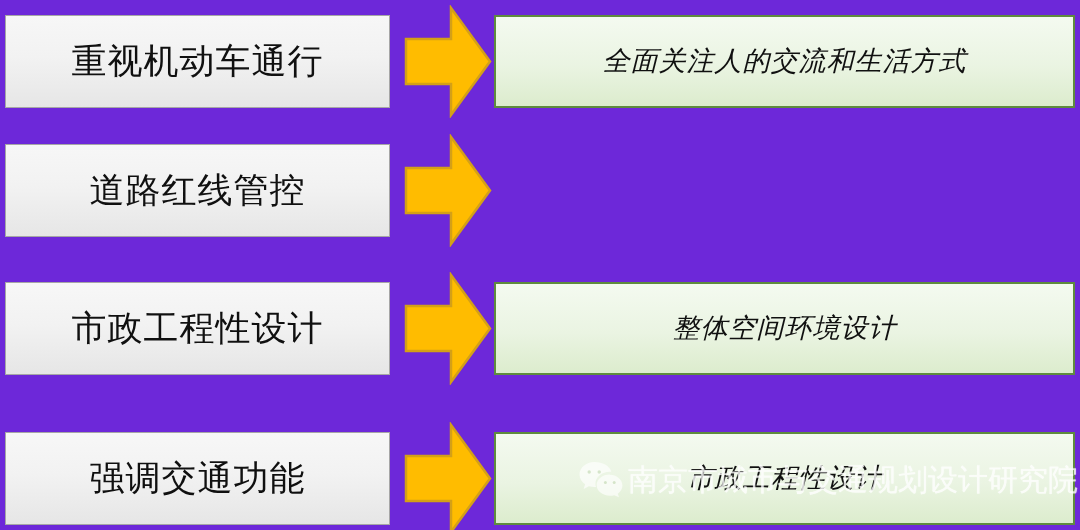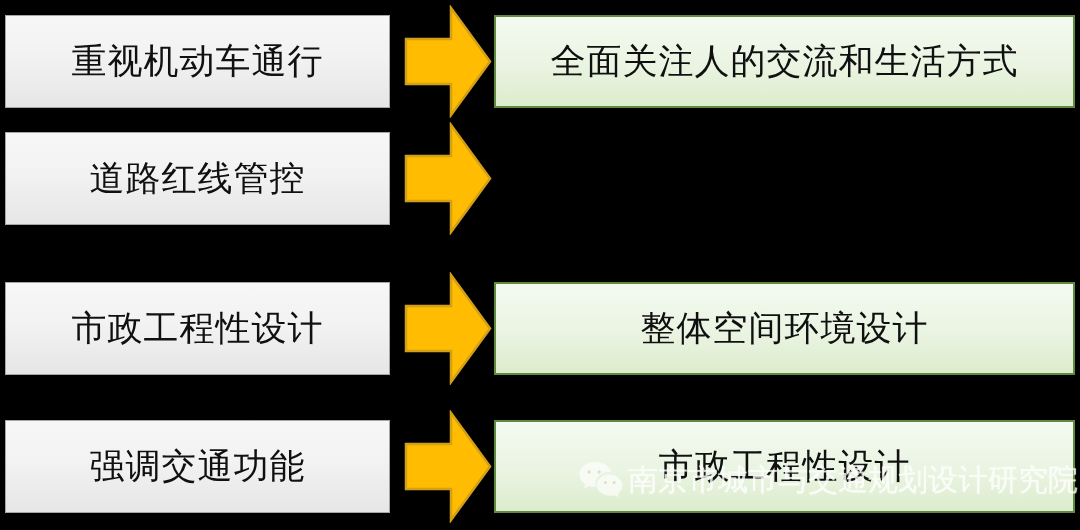--- a/index.html
+++ b/index.html
@@ -7,35 +7,35 @@
     padding: 0;
     background: #ffffff;
   }
   body {
     font-family: "Liberation Serif", "DejaVu Serif", serif;
   }
   #canvas {
     position: relative;
     width: 1080px;
     height: 530px;
-    background: #000000;
+    background: #6d28d9;
     overflow: hidden;
   }
 
   
   .row {
     position: absolute;
     left: 0;
     width: 1080px;
     height: 93px;
   }
   .row.r0 { top: 15px; }
-  .row.r1 { top: 132px; }
+  .row.r1 { top: 144px; }
   .row.r2 { top: 282px; }
-  .row.r3 { top: 420px; }
+  .row.r3 { top: 432px; }
 
   
   .box-left {
     position: absolute;
     left: 5px;
     top: 0;
     width: 385px;
     height: 93px;
     box-sizing: border-box;
     border: 1px solid #a6a6a6;
@@ -60,25 +60,26 @@
     width: 581px;
     height: 93px;
     box-sizing: border-box;
     border: 2px solid #5f8b3e;
     background: linear-gradient(to bottom, #f4faf0 0%, #eaf4e2 55%, #dceccd 100%);
     display: flex;
     align-items: center;
     justify-content: center;
   }
   .box-right .label {
-    font-size: 35px;
+    font-size: 27px;
     color: #101010;
     letter-spacing: 1px;
     line-height: 1;
     white-space: nowrap;
+    font-style: italic;
   }
 
   
   .arrow {
     position: absolute;
     left: 404px;
     top: -10px;
     width: 88px;
     height: 113px;
   }

